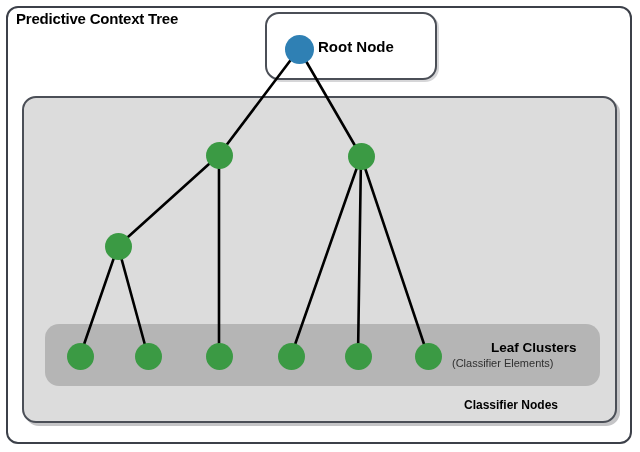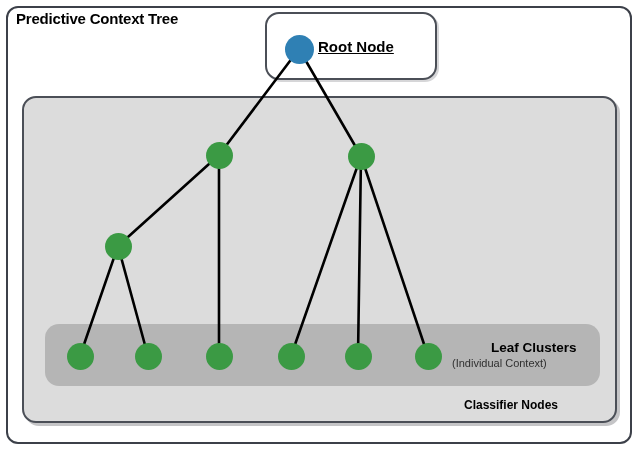--- a/index.html
+++ b/index.html
@@ -18,21 +18,21 @@
     background:#b5b5b5;border-radius:14px;box-sizing:border-box;}
 
   .root-box{position:absolute;left:265px;top:12px;width:172px;height:68px;
     background:#ffffff;border:2px solid #4b4f57;border-radius:14px;box-sizing:border-box;
     box-shadow:2px 2px 0 rgba(120,120,125,.30);}
 
   .diagram-title{position:absolute;left:16px;top:10px;font-size:15px;font-weight:bold;
     color:#000000;letter-spacing:-.2px;white-space:nowrap;}
 
   .root-label{position:absolute;left:318px;top:38px;font-size:15px;font-weight:bold;
-    color:#000000;white-space:nowrap;text-decoration:underline;}
+    color:#000000;white-space:nowrap;}
 
   .leaf-title{position:absolute;left:462px;top:340px;font-size:13.5px;font-weight:bold;
     color:#000000;white-space:nowrap;padding-left:29px;}
   .leaf-sub{position:absolute;left:452px;top:357px;font-size:11px;color:#303030;
     white-space:nowrap;}
   .classifier-label{position:absolute;left:464px;top:398px;font-size:12px;
     font-weight:bold;color:#000000;white-space:nowrap;}
 
   svg.edges{position:absolute;left:0;top:0;width:640px;height:452px;
     pointer-events:none;}
@@ -78,17 +78,17 @@
       <div class="node green" style="left: 344.5px; top: 342.5px; width: 27px; height: 27px;"></div>
       <div class="node green" style="left: 414.5px; top: 342.5px; width: 27px; height: 27px;"></div>
     </div>
 
   <div class="diagram-title">Predictive Context Tree</div>
 
   <div class="root-label">Root Node</div>
 
   <div class="leaf-title">Leaf Clusters</div>
 
-  <div class="leaf-sub">(Individual Context)</div>
+  <div class="leaf-sub">(Classifier Elements)</div>
 
   <div class="classifier-label">Classifier Nodes</div>
 
 </div>
 
 </body></html>

